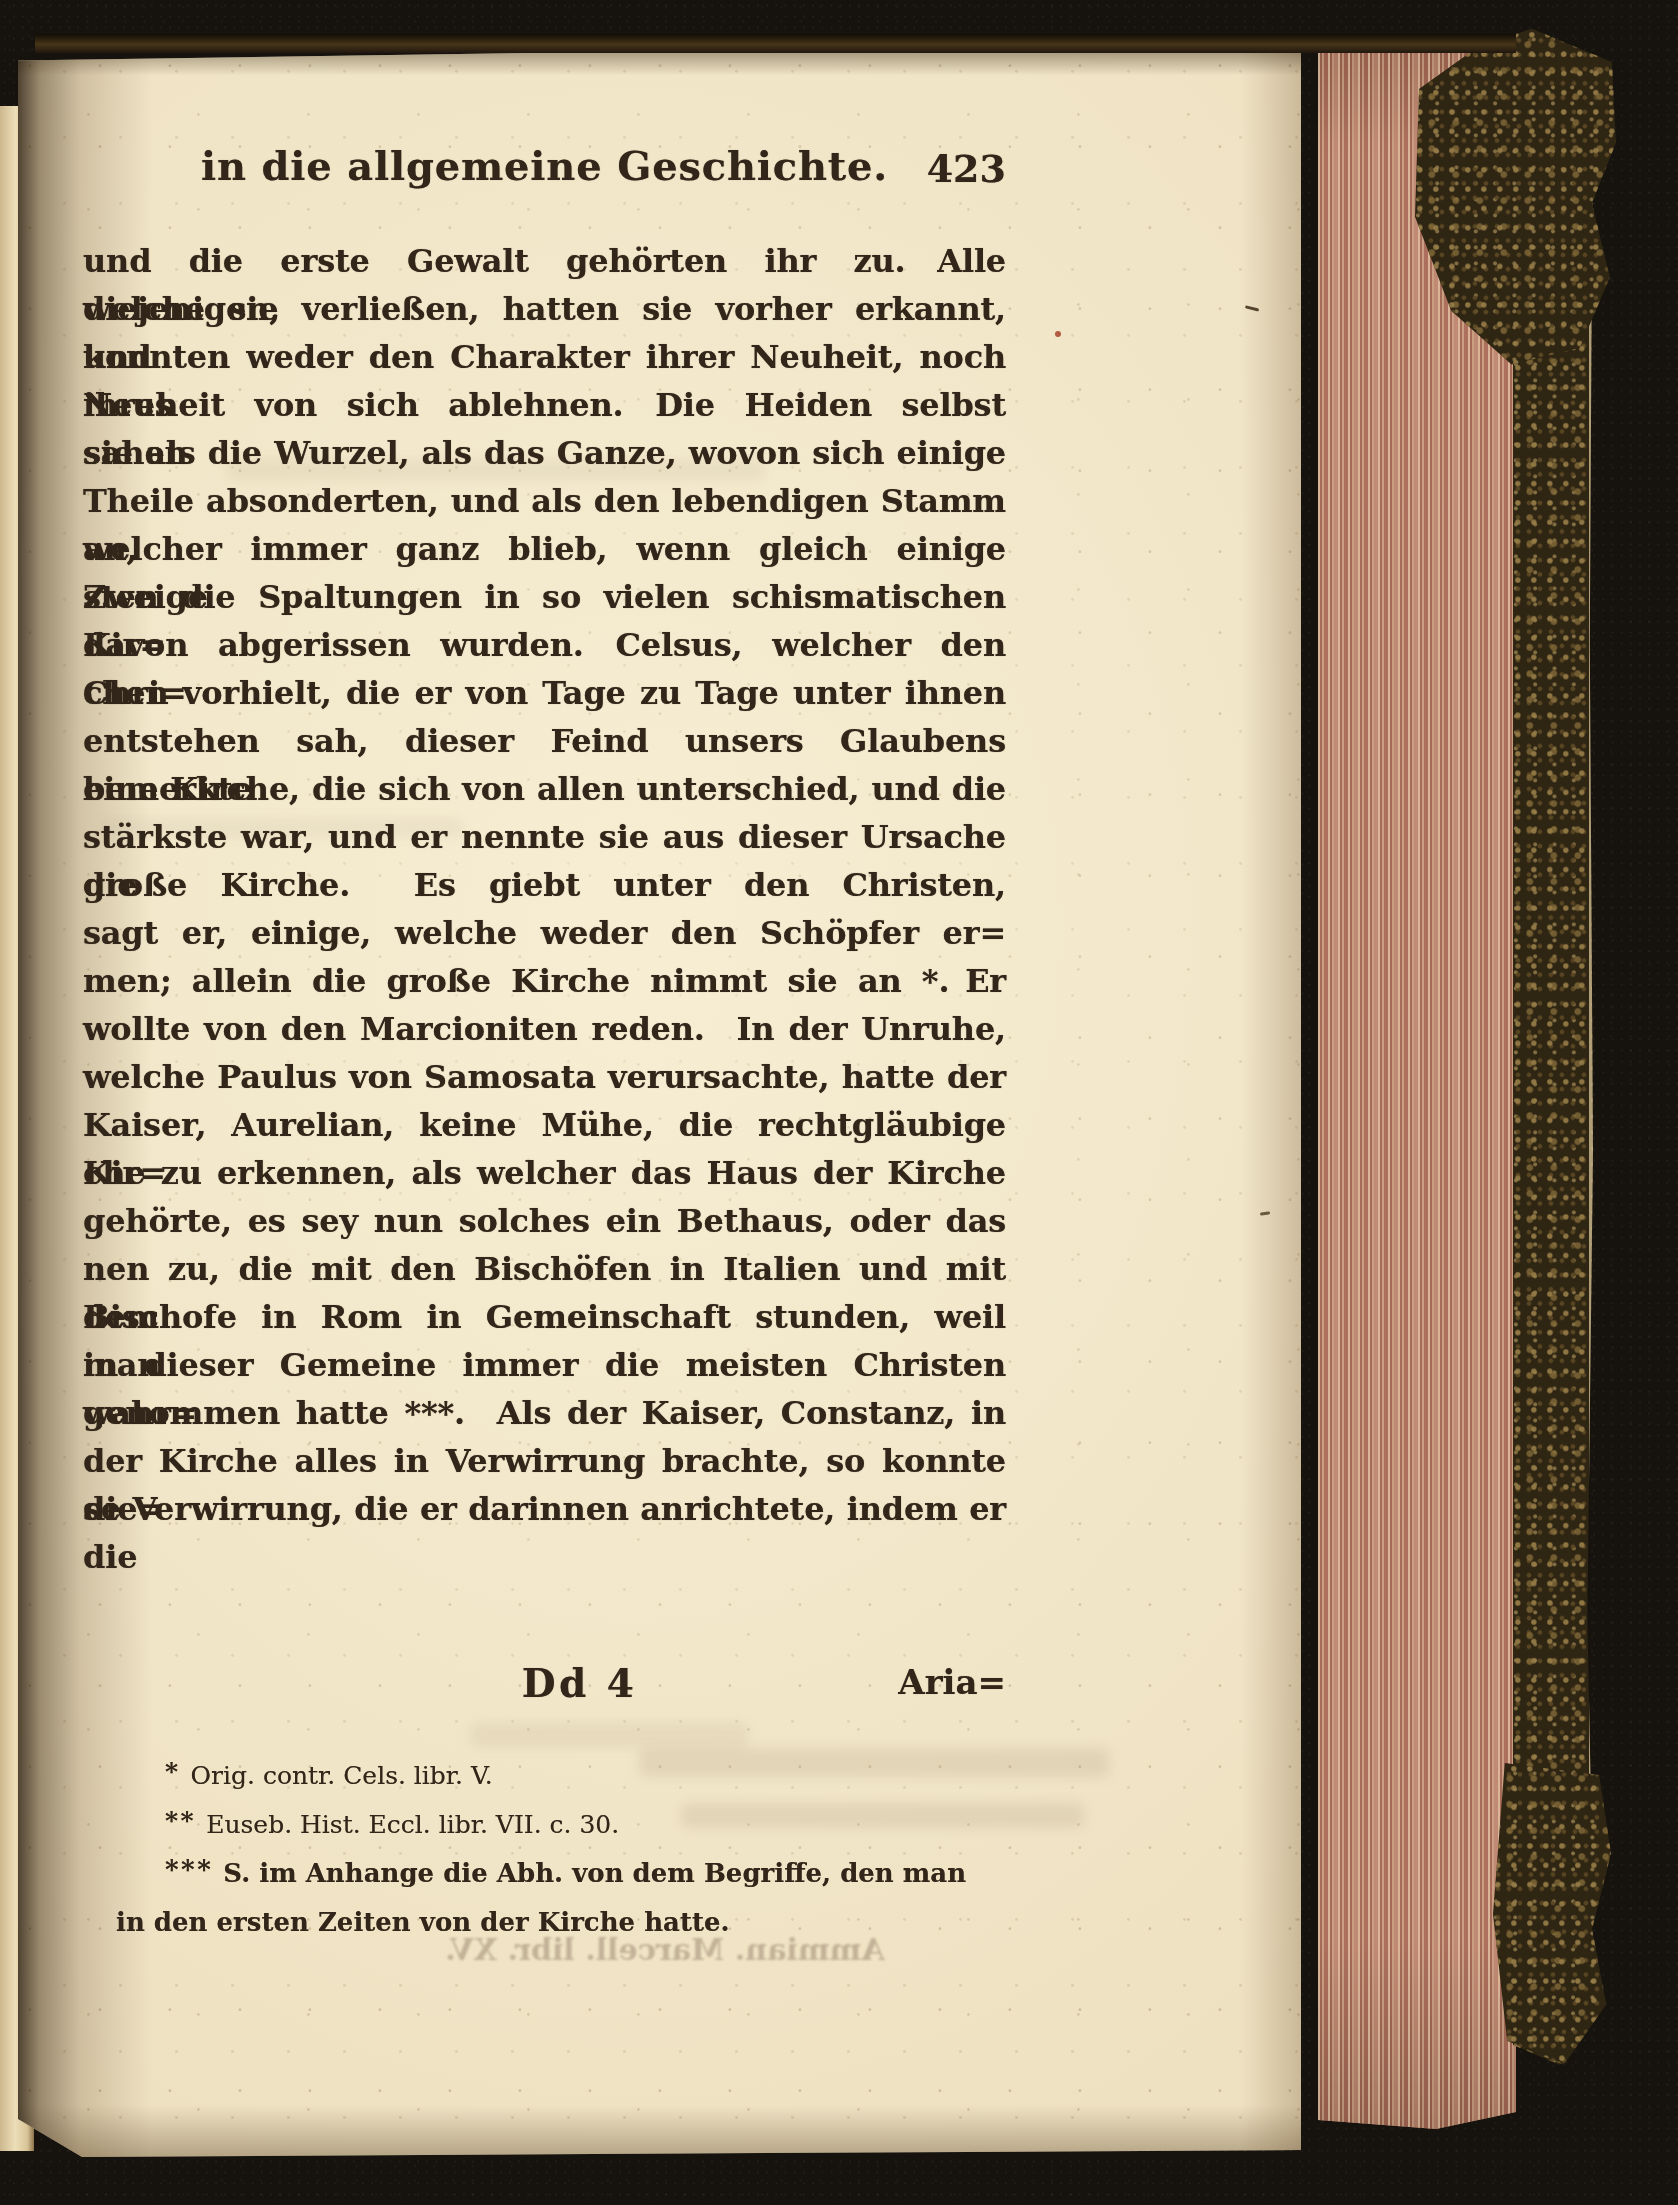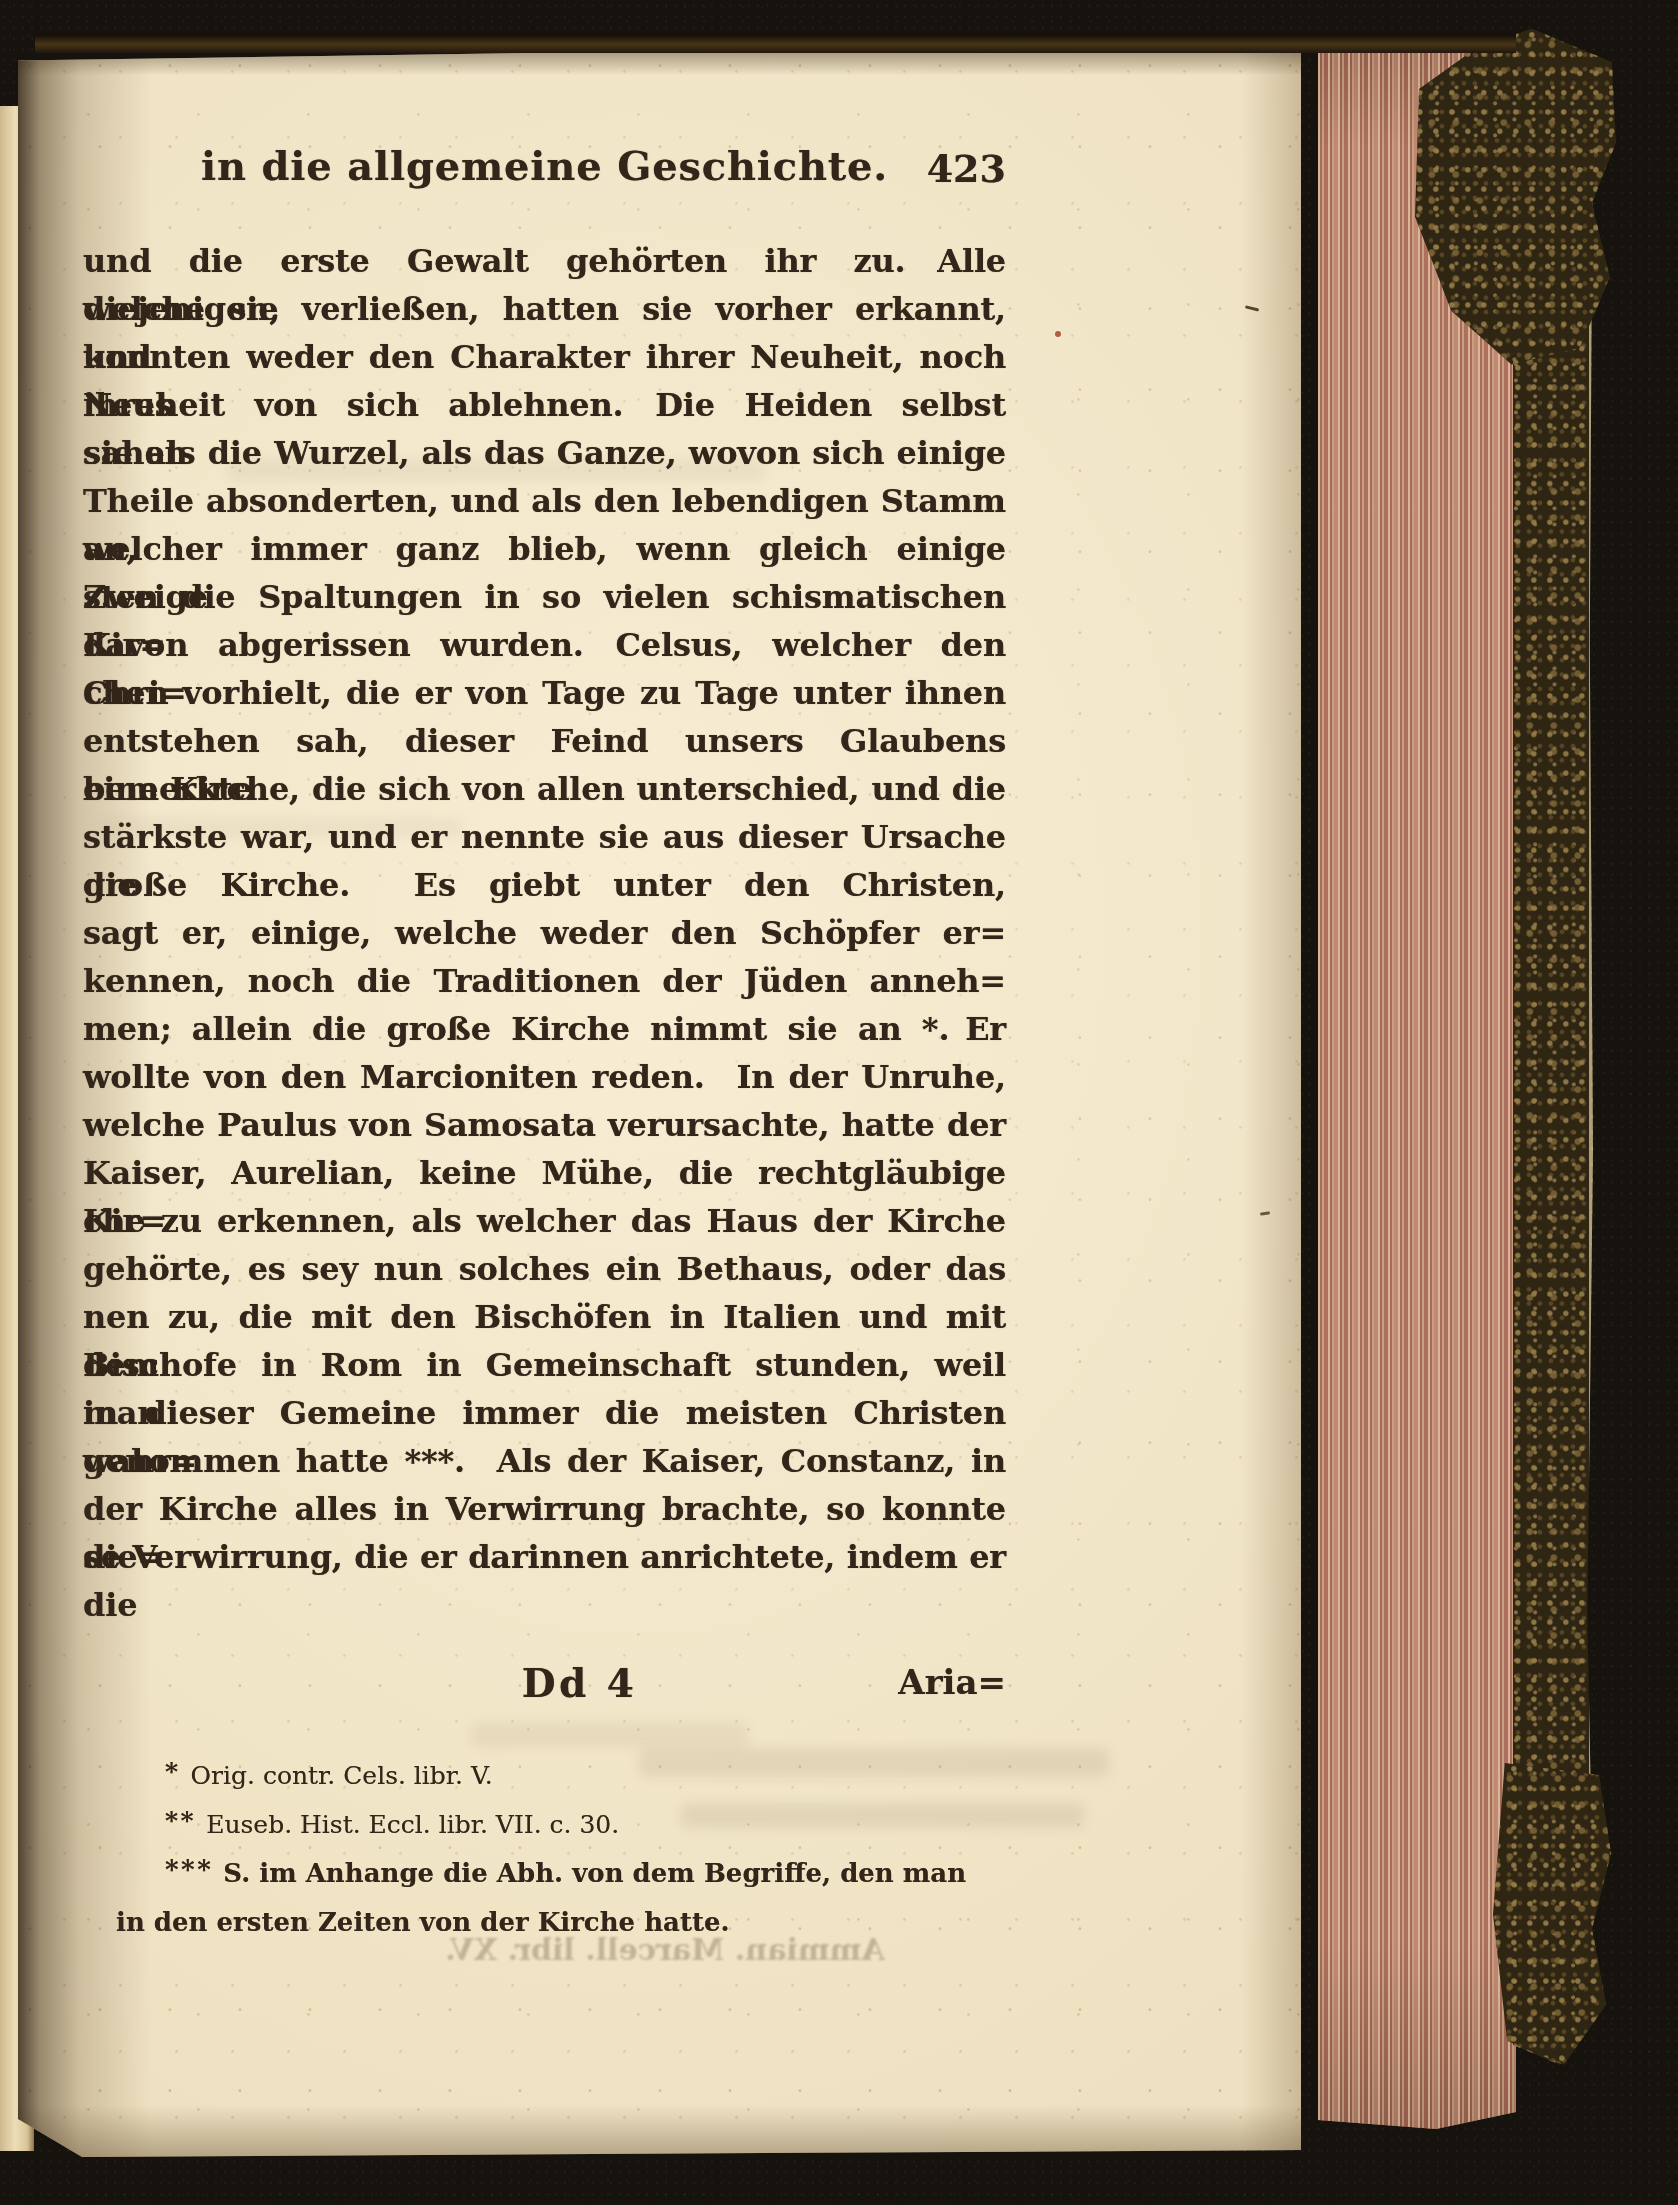--- a/index.html
+++ b/index.html
@@ -159,21 +159,20 @@
         <div class="line">Theile absonderten, und als den lebendigen Stamm an,</div>
         <div class="line">welcher immer ganz blieb, wenn gleich einige Zweige</div>
         <div class="line">sten die Spaltungen in so vielen schismatischen Kir=</div>
         <div class="line">davon abgerissen wurden. Celsus, welcher den Chri=</div>
         <div class="line">chen vorhielt, die er von Tage zu Tage unter ihnen</div>
         <div class="line">entstehen sah, dieser Feind unsers Glaubens bemerkte</div>
         <div class="line">eine Kirche, die sich von allen unterschied, und die</div>
         <div class="line">stärkste war, und er nennte sie aus dieser Ursache die</div>
         <div class="line">große Kirche.  Es giebt unter den Christen,</div>
         <div class="line">sagt er, einige, welche weder den Schöpfer er=</div>
-        <div class="line">kennen, noch die Traditionen der Jüden anneh=</div>
         <div class="line">men; allein die große Kirche nimmt sie an *. Er</div>
         <div class="line">wollte von den Marcioniten reden. In der Unruhe,</div>
         <div class="line">welche Paulus von Samosata verursachte, hatte der</div>
         <div class="line">Kaiser, Aurelian, keine Mühe, die rechtgläubige Kir=</div>
         <div class="line">che zu erkennen, als welcher das Haus der Kirche</div>
         <div class="line">gehörte, es sey nun solches ein Bethaus, oder das</div>
         <div class="line">nen zu, die mit den Bischöfen in Italien und mit dem</div>
         <div class="line">Bischofe in Rom in Gemeinschaft stunden, weil man</div>
         <div class="line">in dieser Gemeine immer die meisten Christen wahr=</div>
         <div class="line">genommen hatte ***. Als der Kaiser, Constanz, in</div>

